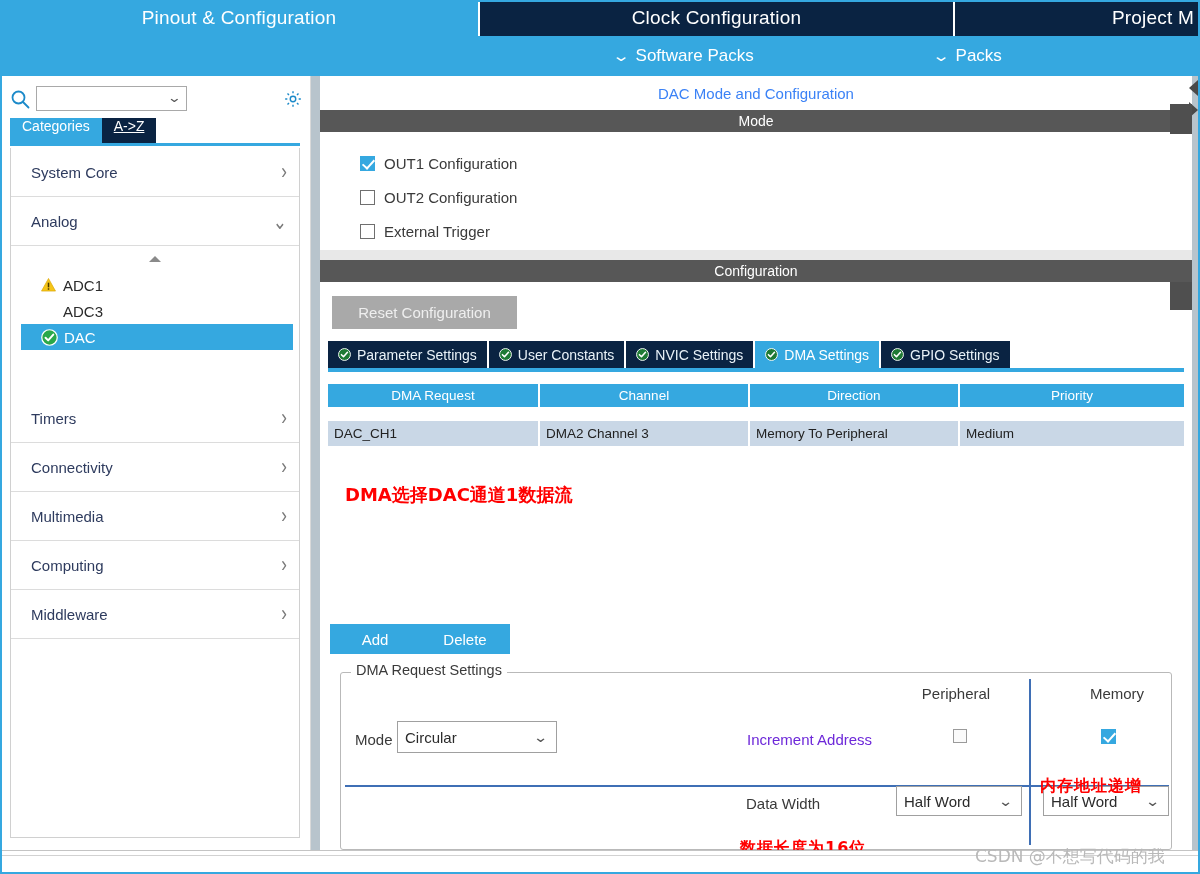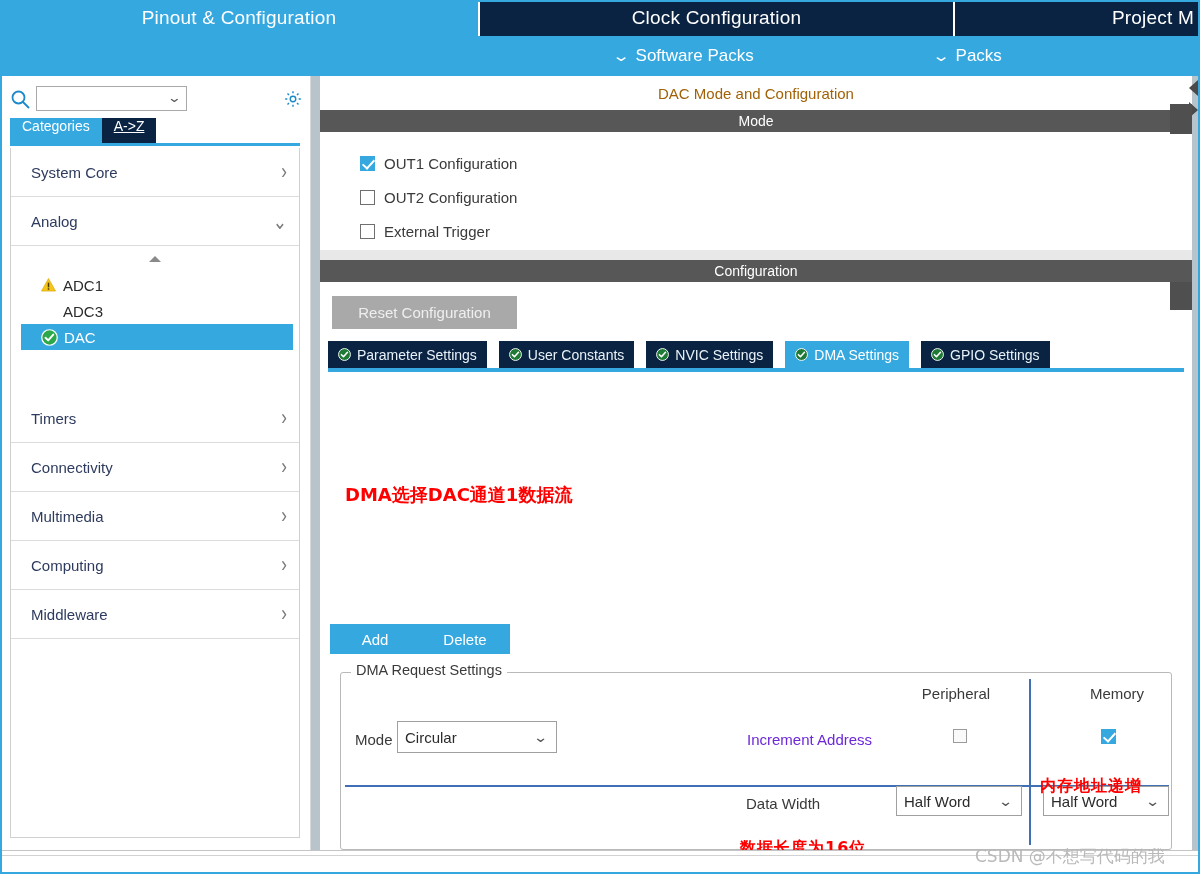--- a/index.html
+++ b/index.html
@@ -195,21 +195,21 @@
 
   
   .mainpanel {
     position: absolute; top: 76px; left: 320px;
     width: 872px; height: 774px;
     background: #ffffff;
   }
   .mp-title {
     height: 34px;
     display: flex; align-items: center; justify-content: center;
-    font-size: 15px; color: #a16207;
+    font-size: 15px; color: #3b82f6;
     background: #ffffff;
   }
   .bandhdr {
     height: 22px;
     background: #575757;
     color: #ffffff;
     font-size: 14px;
     display: flex; align-items: center; justify-content: center;
   }
   .mode-body {
@@ -263,21 +263,21 @@
     display: flex;
     align-items: stretch;
     padding-left: 8px;
   }
   .cfgtab {
     display: flex; align-items: center;
     padding: 0 10px;
     font-size: 14px;
     color: #e9f2f8;
     background: #0a2342;
-    margin-right: 12px;
+    margin-right: 2px;
     white-space: nowrap;
   }
   .cfgtab.active { background: #35a8e0; color: #ffffff; }
   .tabcheck {
     width: 13px; height: 13px; margin-right: 6px; flex: 0 0 auto;
   }
   .tabstrip-underline {
     height: 4px; background: #35a8e0; margin-left: 8px; width: 856px;
   }
 
@@ -679,20 +679,35 @@
             <svg viewBox="0 0 14 14" width="13" height="13">
               <circle cx="7" cy="7" r="6.4" fill="#1e7a34" stroke="#ffffff" stroke-width="1"></circle>
               <path d="M3.7 7.2 L5.9 9.4 L10.2 4.6" fill="none" stroke="#ffffff" stroke-width="1.7" stroke-linecap="round" stroke-linejoin="round"></path>
             </svg>
           </span>
           <span>GPIO Settings</span>
         </div>
       </div>
       <div class="tabstrip-underline"></div>
 
+      <div class="dmatable">
+        <div class="dt-head">
+          <div class="dt-th c1">DMA Request</div>
+          <div class="dt-th c2">Channel</div>
+          <div class="dt-th c3">Direction</div>
+          <div class="dt-th c4">Priority</div>
+        </div>
+        <div class="dt-gap"></div>
+        <div class="dt-row">
+          <div class="dt-td c1">DAC_CH1</div>
+          <div class="dt-td c2">DMA2 Channel 3</div>
+          <div class="dt-td c3">Memory To Peripheral</div>
+          <div class="dt-td c4">Medium</div>
+        </div>
+      </div>
 
       <div class="anno anno-dma">DMA选择DAC通道1数据流</div>
 
       <div class="addrow">
         <button class="abtn">Add</button>
         <button class="abtn">Delete</button>
       </div>
 
       <div class="reqfs">
         <div class="reqlegend">DMA Request Settings</div>

